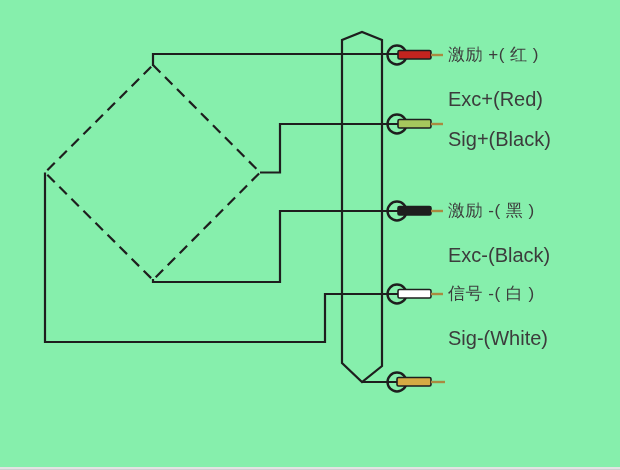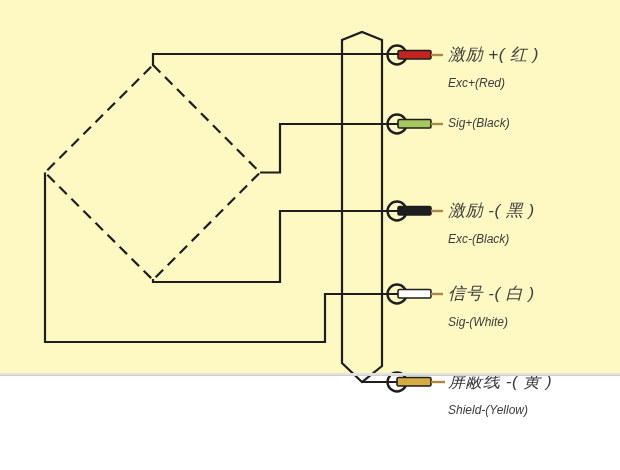--- a/index.html
+++ b/index.html
@@ -2,40 +2,40 @@
 <html><head>
 <meta charset="utf-8">
 <style>
   html,body{margin:0;padding:0;}
   body{
     width:620px;height:470px;overflow:hidden;
     font-family:"Liberation Sans","DejaVu Sans",sans-serif;
     background:#ffffff;
   }
   .canvas{
-    position:relative;width:620px;height:376px;
-    background:#fef9c3;
-    font-style:italic;
+    position:relative;width:620px;height:470px;
+    background:#86efac;
   }
   .bottom-edge{
     position:absolute;left:0;bottom:0;width:620px;height:3px;
     background:#e2e2e2;border-bottom:1px solid #cfcfcf;box-sizing:border-box;
   }
   svg{position:absolute;left:0;top:0;}
   .wire-label{
     position:absolute;left:448px;width:170px;
     color:#3c3c3c;
   }
   .wire-label .cn{
     display:block;font-size:17px;line-height:29px;height:29px;
     letter-spacing:0.5px;white-space:nowrap;
   }
   .wire-label .en{
-    display:block;font-size:12px;line-height:29px;height:29px;
+    display:block;font-size:20px;line-height:29px;height:29px;
     white-space:nowrap;
+    margin-top:16px;
   }
 </style>
 </head>
 <body>
 
 <div class="canvas">
 
   <svg width="620" height="470" viewBox="0 0 620 470">
 
     <path d="M153,65 L260,172.5 L153,280 L45,172.5 Z" fill="none" stroke="#1e1e1e" stroke-width="2.2" stroke-dasharray="10.5 6.5"></path>
@@ -75,19 +75,15 @@
     <span class="en">Sig+(Black)</span>
   </div>
   <div class="wire-label" style="top:196px">
     <span class="cn">激励 -( 黑 )</span>
     <span class="en">Exc-(Black)</span>
   </div>
   <div class="wire-label" style="top:279px">
     <span class="cn">信号 -( 白 )</span>
     <span class="en">Sig-(White)</span>
   </div>
-  <div class="wire-label" style="top:367px">
-    <span class="cn">屏蔽线 -( 黄 )</span>
-    <span class="en">Shield-(Yellow)</span>
-  </div>
 
   <div class="bottom-edge"></div>
 </div>
 
 </body></html>

